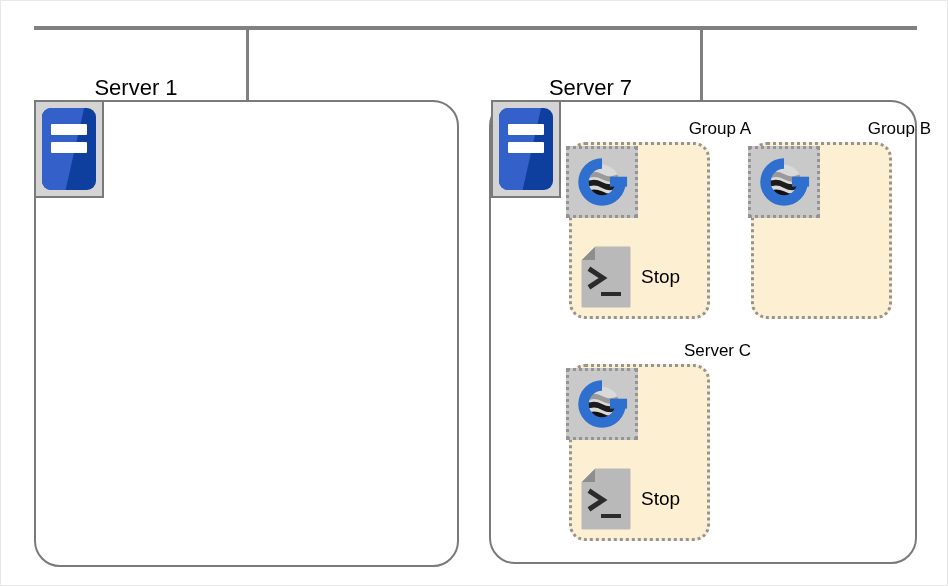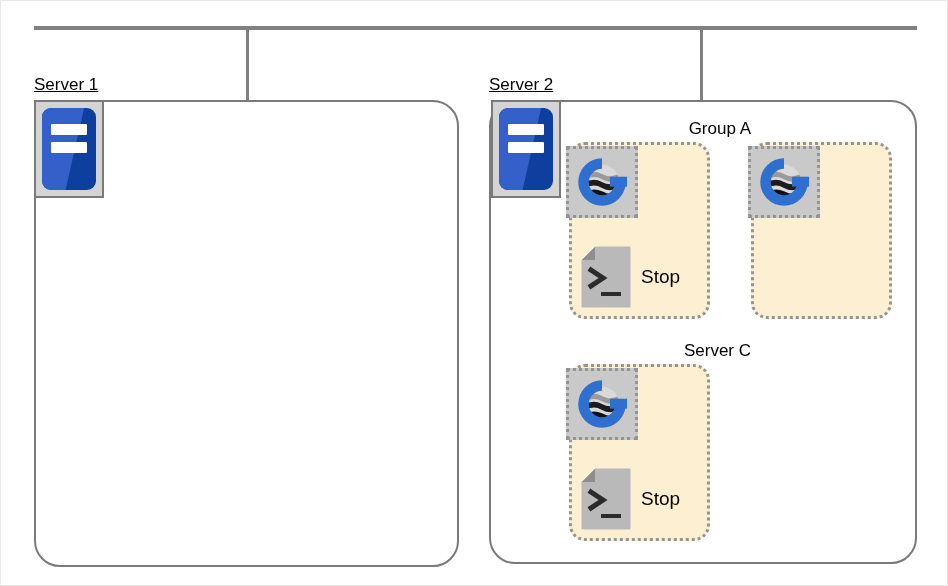--- a/index.html
+++ b/index.html
@@ -27,25 +27,24 @@
     background: #808080;
   }
   .vrule {
     position: absolute;
     background: #808080;
   }
 
   
   .lane-label {
     position: absolute;
-    font-size: 17px;
+    font-size: 22px;
     color: #000000;
     white-space: nowrap;
-    text-align: left;
-    text-decoration: underline;
+    text-align: center;
   }
 
   
   .server-box {
     position: absolute;
     border: 2.5px solid #7a7a7a;
     border-radius: 26px;
     background: #ffffff;
     box-sizing: border-box;
   }
@@ -138,21 +137,21 @@
 </head>
 <body>
 
 <div id="canvas">
 
   <div class="hrule" style="left:33px; top:25px; width:883px; height:4px;"></div>
   <div class="vrule" style="left:245px; top:25px; width:3px; height:74px;"></div>
   <div class="vrule" style="left:699px; top:25px; width:3px; height:74px;"></div>
 
   <div class="lane-label" style="left:33px; top:74px; width:204px;">Server 1</div>
-  <div class="lane-label" style="left:488px; top:74px; width:203px;">Server 2</div>
+  <div class="lane-label" style="left:488px; top:74px; width:203px;">Server 7</div>
 
   <div class="server-box" style="left:33px; top:99px; width:425px; height:467px;"></div>
 
   <div class="server-icon" style="left:33px; top:99px;">
     <div class="card">
       <div class="bar b1"></div>
       <div class="bar b2"></div>
     </div>
   </div>
 
@@ -192,20 +191,21 @@
       <svg viewBox="0 0 50 62" xmlns="http://www.w3.org/2000/svg">
         <path d="M14,1 L49,1 L49,61 L1,61 L1,14 Z" fill="#b9b9b9" stroke="#b9b9b9" stroke-width="1"></path>
         <path d="M14,1 L14,14 L1,14 Z" fill="#8e8e8e"></path>
         <path d="M10,24 L22,32 L10,40" fill="none" stroke="#2b2b2b" stroke-width="5" stroke-linecap="square" stroke-linejoin="miter"></path>
         <line x1="20" y1="48" x2="40" y2="48" stroke="#2b2b2b" stroke-width="4" stroke-linecap="butt"></line>
       </svg>
     </div>
     <span class="script-label">Stop</span>
   </div>
 
+  <div class="group-label" style="left:750px; top:118px; width:180px;">Group B</div>
 
   <div class="group-box" style="left:750px; top:141px; width:141px; height:177px;"></div>
 
   <div class="globe-icon" style="left:747px; top:145px;">
     <svg viewBox="0 0 100 100" xmlns="http://www.w3.org/2000/svg">
       <defs>
         <clipPath id="gclipB">
             <circle cx="50" cy="50" r="26"></circle>
           </clipPath>
       </defs>

